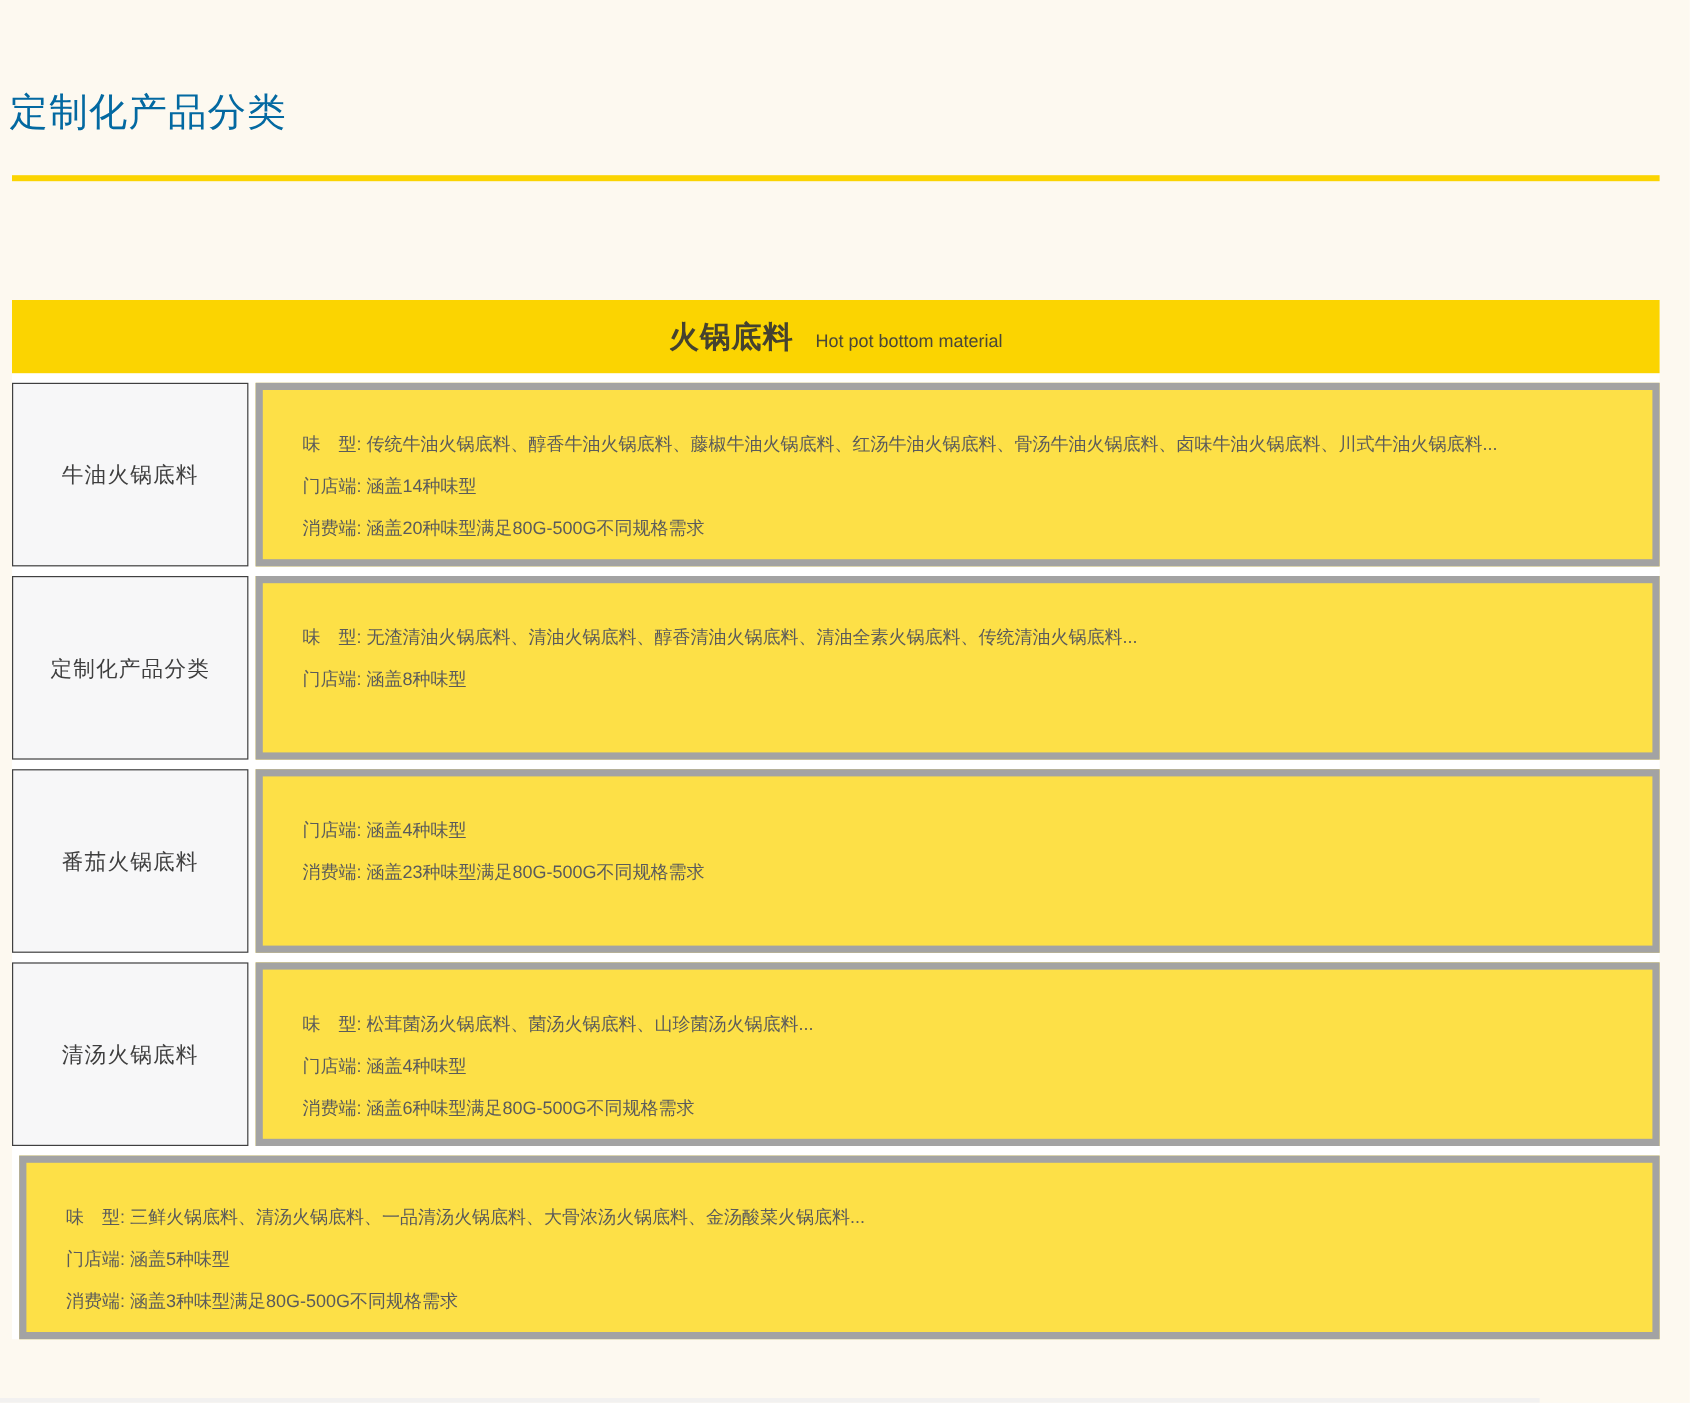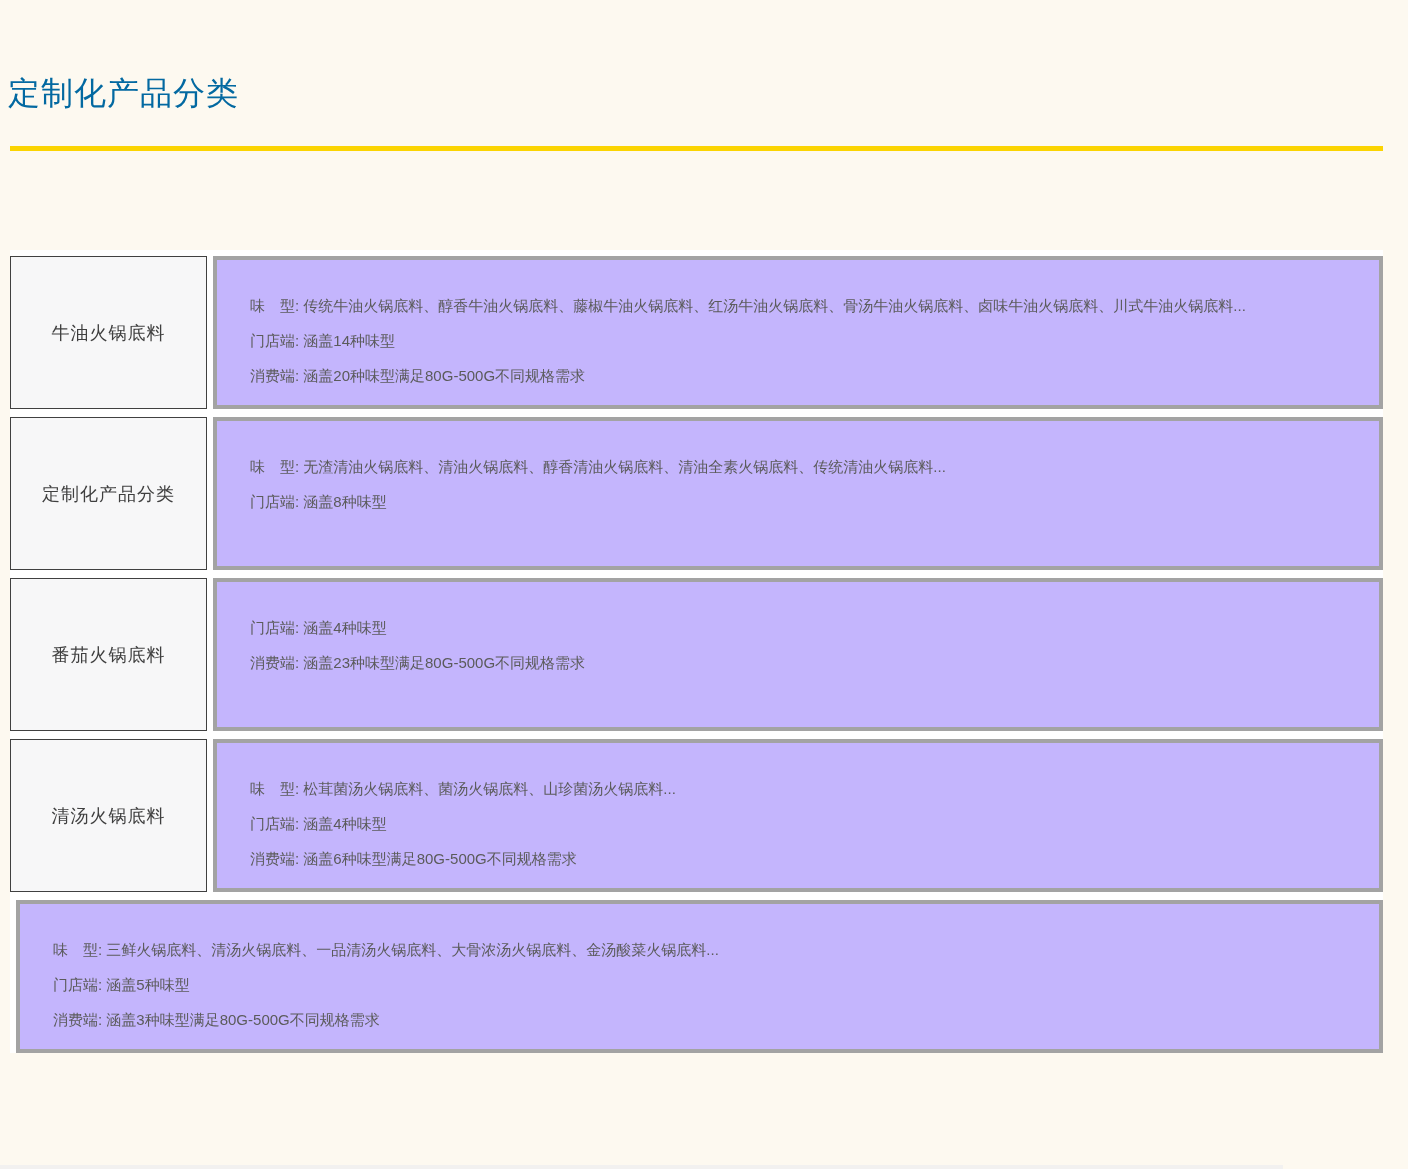--- a/index.html
+++ b/index.html
@@ -64,22 +64,22 @@
     align-items: center;
     justify-content: center;
     font-size: 18px;
     color: #3f3f3f;
     letter-spacing: 1px;
     flex-shrink: 0;
   }
   .detail-cell {
     flex: 1;
     margin-left: 6px;
-    background: #c4b5fd;
-    border: 4px solid #a3a3a3;
+    background: #fde047;
+    border: 6px solid #a3a3a3;
     padding: 28px 30px 0 33px;
     font-size: 15px;
     line-height: 35px;
     color: #5b5b5b;
   }
   .detail-line { white-space: nowrap; overflow: hidden; }
   .next-section-edge {
     position: absolute;
     left: 0; top: 1165px;
     width: 1283px; height: 4px;
@@ -87,20 +87,24 @@
   }
 </style>
 </head>
 <body>
 
 <h1 class="page-title">定制化产品分类</h1>
 <div class="title-divider"></div>
 
 <div class="product-table">
 
+  <div class="table-header">
+    <span class="cn">火锅底料</span>
+    <span class="en">Hot pot bottom material</span>
+  </div>
 
   <div class="t-row">
     <div class="cat-cell">牛油火锅底料</div>
     <div class="detail-cell">
       <div class="detail-line"><span>味　型:</span> <span>传统牛油火锅底料、醇香牛油火锅底料、藤椒牛油火锅底料、红汤牛油火锅底料、骨汤牛油火锅底料、卤味牛油火锅底料、川式牛油火锅底料...</span></div>
       <div class="detail-line"><span>门店端:</span> <span>涵盖14种味型</span></div>
       <div class="detail-line"><span>消费端:</span> <span>涵盖20种味型满足80G-500G不同规格需求</span></div>
     </div>
   </div>
 

